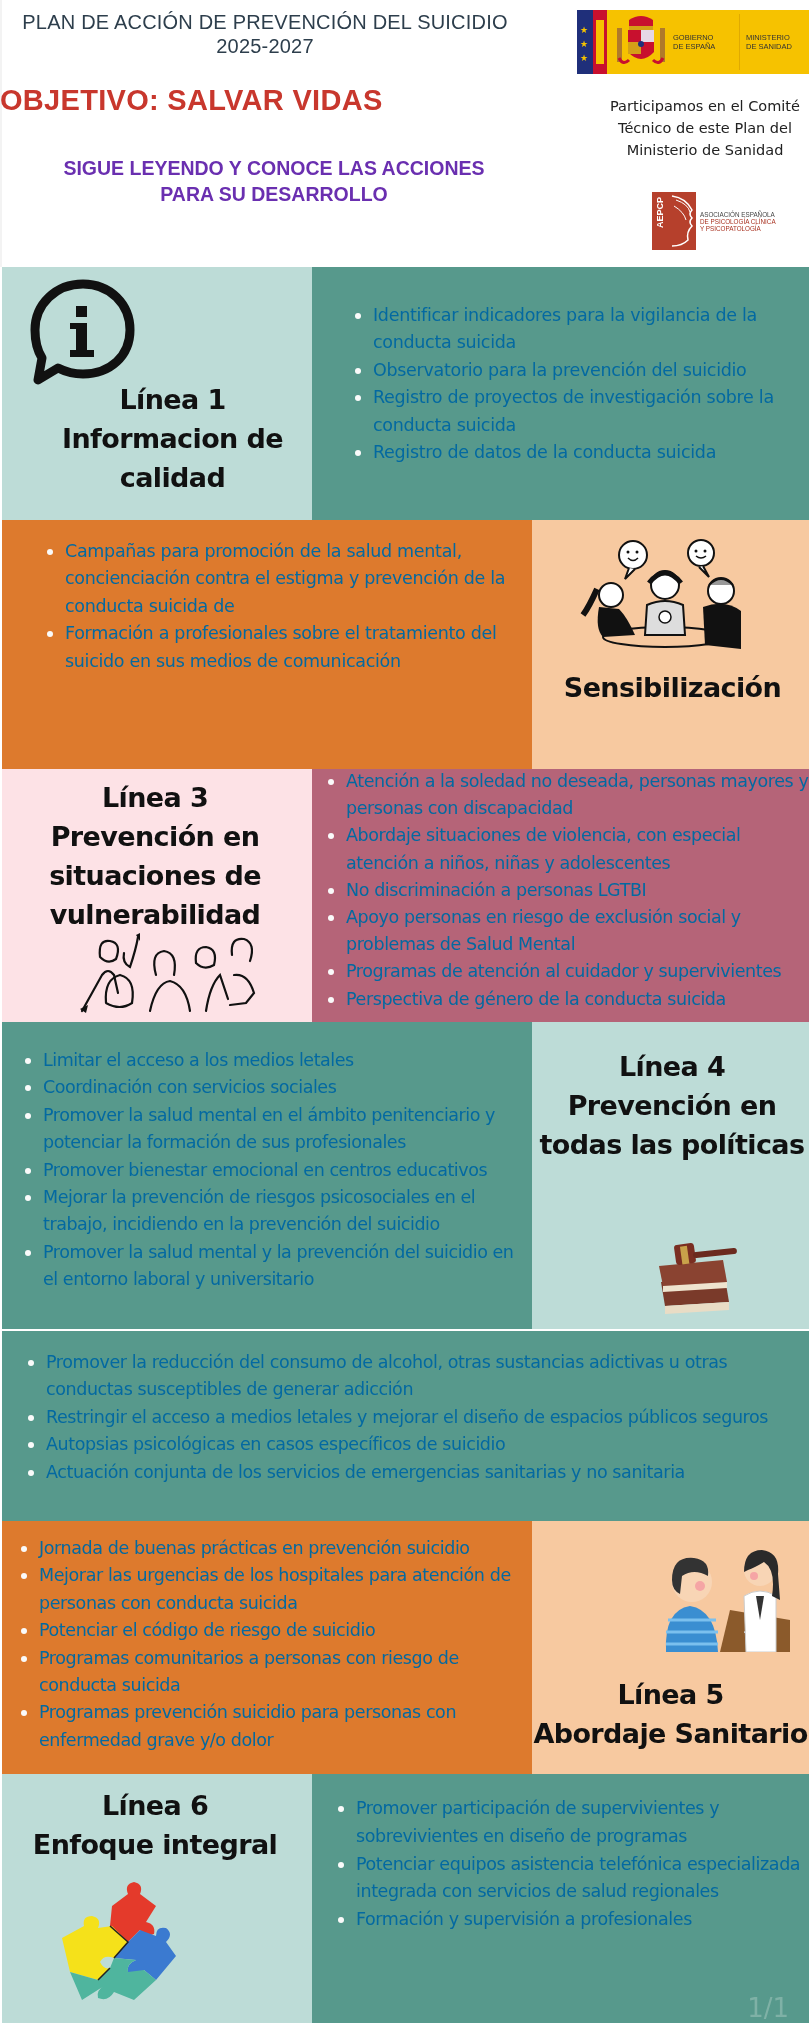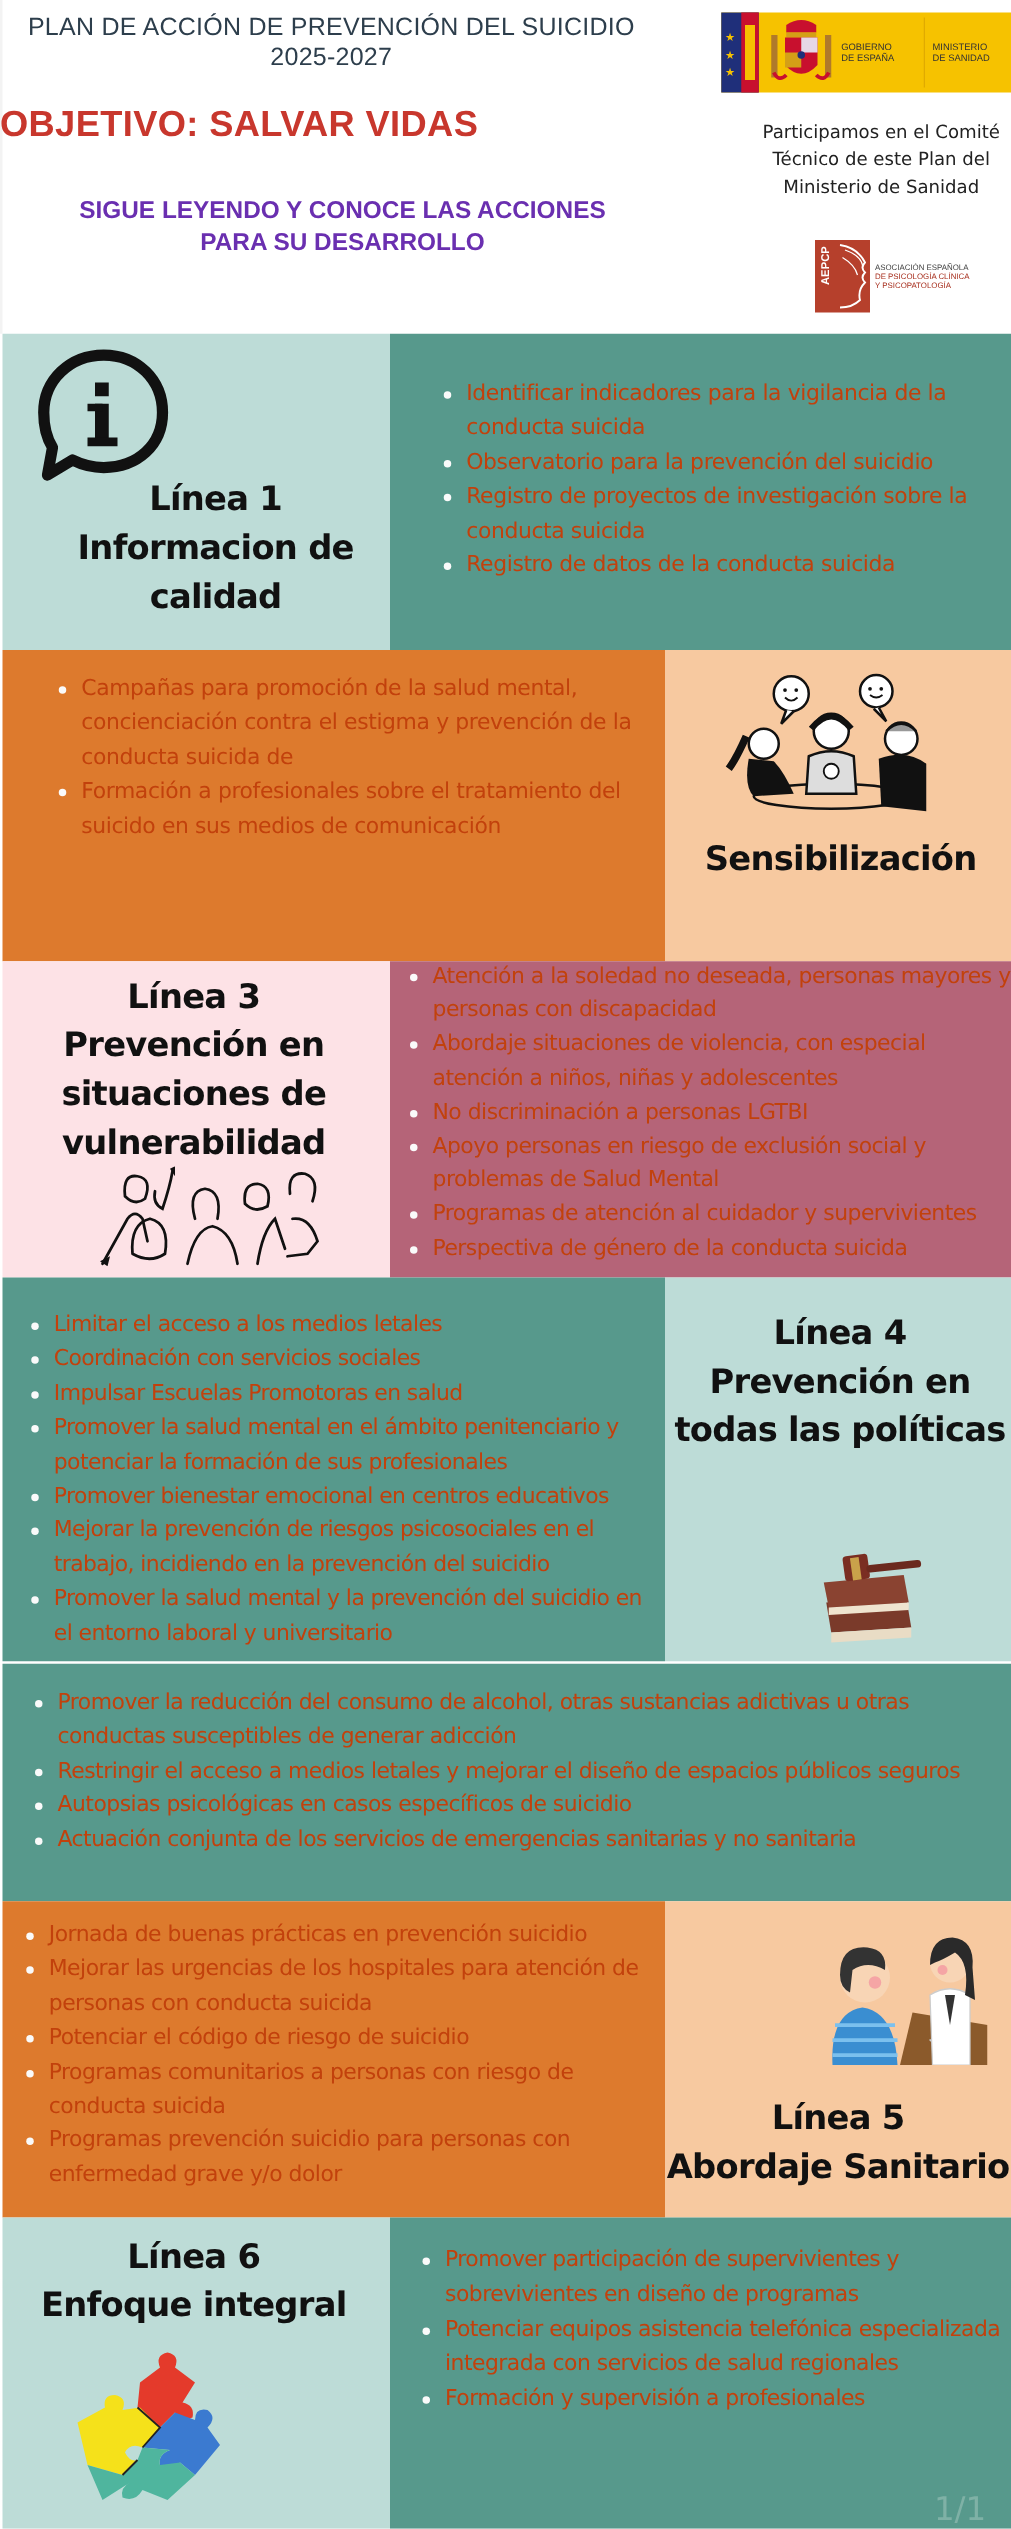--- a/index.html
+++ b/index.html
@@ -26,21 +26,21 @@
 
   .participate { left: 590px; top: 95px; width: 230px; text-align: center; color: #222; font-size: 16px; line-height: 22px; font-family: "DejaVu Sans", sans-serif; font-size: 14.5px; }
 
   .aepcp { left: 652px; top: 192px; width: 140px; height: 58px; display: flex; align-items: center; }
   .aepcp-mark { width: 44px; height: 58px; background: #b6402c; position: relative; color: #fff; }
   .aepcp-mark span { position: absolute; left: 3px; top: 36px; transform: rotate(-90deg); transform-origin: left top; font-size: 9px; font-weight: bold; }
   .aepcp-text { margin-left: 4px; font-size: 6.3px; line-height: 7px; color: #a8301f; }
   .aepcp-text .first { color: #444; }
   .panel { position: absolute; }
   .heading { position: absolute; text-align: center; font-weight: bold; color: #111; font-size: 27px; line-height: 39px; font-family: "DejaVu Sans", sans-serif; letter-spacing: -0.6px; }
-  ul.items { list-style: none; position: absolute; color: #c2410c; font-size: 17.5px; line-height: 27.4px; font-family: "DejaVu Sans", sans-serif; font-weight: normal; letter-spacing: -0.3px; }
+  ul.items { list-style: none; position: absolute; color: #0369a1; font-size: 17.5px; line-height: 27.4px; font-family: "DejaVu Sans", sans-serif; font-weight: normal; letter-spacing: -0.3px; }
   ul.items li { position: relative; padding-left: 21px; }
   ul.items li::before { content: ""; position: absolute; left: 3px; top: 11px; width: 6px; height: 6px; border-radius: 50%; background: #fafafa; }
 
   .c-mint { background: #bddcd7; }
   .c-teal { background: #57998c; }
   .c-orange { background: #dd7a2d; }
   .c-peach { background: #f7c9a0; }
   .c-pink { background: #fde2e6; }
   .c-rose { background: #b56478; }
 
@@ -198,21 +198,20 @@
   <li>Apoyo personas en riesgo de exclusión social y problemas de Salud Mental</li>
   <li>Programas de atención al cuidador y supervivientes</li>
   <li>Perspectiva de género de la conducta suicida</li>
 </ul>
 
 <div class="panel c-teal" style="left:2px;top:1022px;width:530px;height:307px"></div>
 <div class="panel c-mint" style="left:532px;top:1022px;width:277px;height:307px"></div>
 <ul class="items" style="left:22px;top:1047px;width:505px;letter-spacing:-0.45px">
   <li>Limitar el acceso a los medios letales</li>
   <li>Coordinación con servicios sociales</li>
-  <li>Impulsar Escuelas Promotoras en salud</li>
   <li>Promover la salud mental en el ámbito penitenciario y potenciar la formación de sus profesionales</li>
   <li>Promover bienestar emocional en centros educativos</li>
   <li>Mejorar la prevención de riesgos psicosociales en el trabajo, incidiendo en la prevención del suicidio</li>
   <li>Promover la salud mental y la prevención del suicidio en el entorno laboral y universitario</li>
 </ul>
 <div class="heading" style="left:535px;top:1047px;width:274px">
   <div>Línea 4</div>
   <div>Prevención en</div>
   <div>todas las políticas</div>
 </div>

